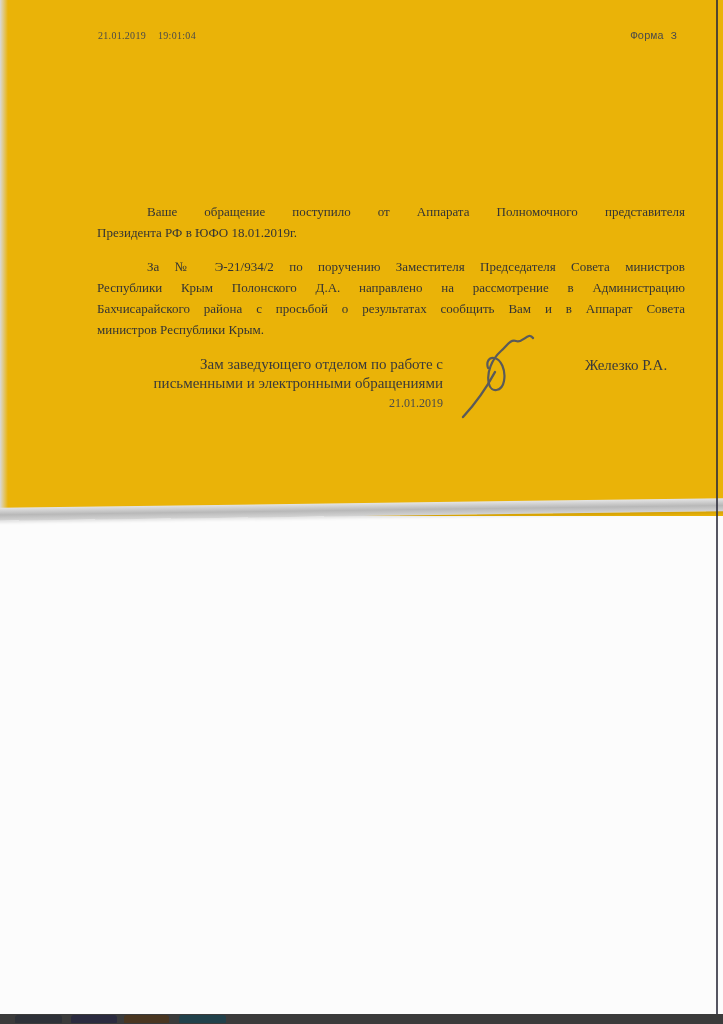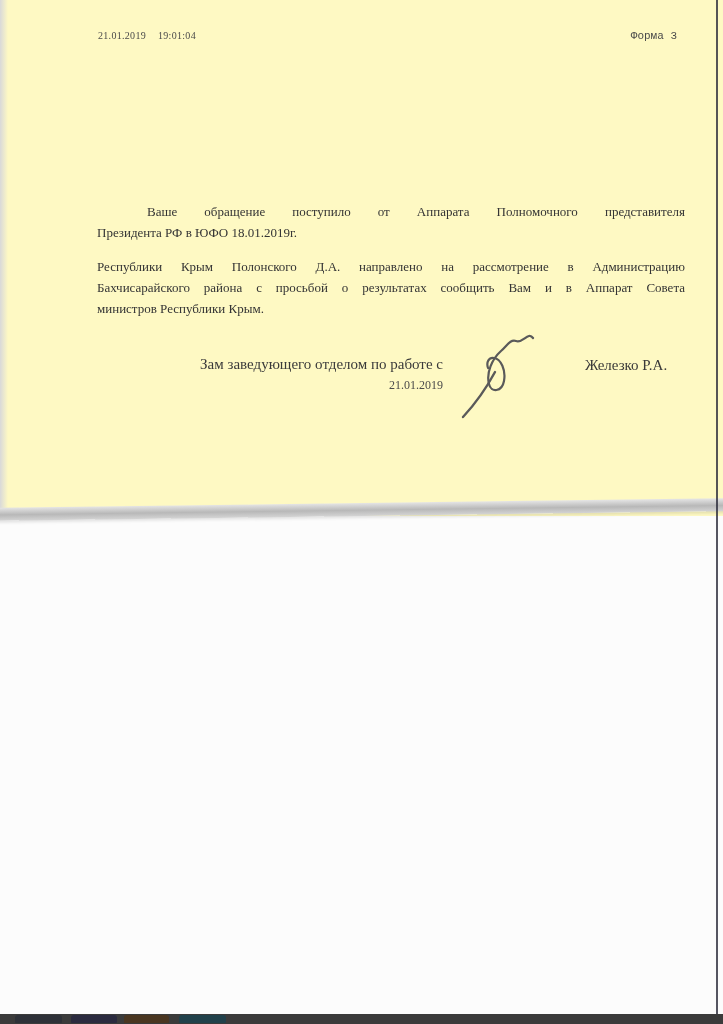--- a/index.html
+++ b/index.html
@@ -1,21 +1,21 @@
 <!DOCTYPE html>
 <html><head>
 <meta charset="utf-8">
 <style>
   html, body { margin: 0; padding: 0; background: #ffffff; }
   .screen {
     position: relative;
     width: 723px;
     height: 1024px;
     overflow: hidden;
-    background: #fef9c3;
+    background: #eab308;
     font-family: "Liberation Serif", "DejaVu Serif", serif;
     color: #383838;
   }
   
   .left-edge-strip {
     position: absolute; left: 0; top: 0; width: 8px; height: 1014px;
     background: linear-gradient(to right, #d9d9d9, rgba(255,255,255,0));
   }
   
   .right-edge-line {
@@ -99,27 +99,29 @@
   </div>
   <div class="form-label">Форма 3</div>
 
 
   <div class="para para1">
     <div class="jline indent">Ваше обращение поступило от Аппарата Полномочного представителя</div>
     <div class="jlast">Президента РФ в ЮФО 18.01.2019г.</div>
   </div>
 
   <div class="para para2">
+    <div class="jline indent">За № Э-21/934/2 по поручению Заместителя Председателя Совета министров</div>
     <div class="jline">Республики Крым Полонского Д.А.  направлено на рассмотрение в Администрацию</div>
     <div class="jline">Бахчисарайского района с просьбой о результатах сообщить Вам и в Аппарат Совета</div>
     <div class="jlast">министров Республики Крым.</div>
   </div>
 
   <div class="sig-position">
     <div>Зам заведующего отделом по работе с</div>
+    <div>письменными и электронными обращениями</div>
     <div class="sig-date">21.01.2019</div>
   </div>
 
   <svg class="sig-mark" viewBox="0 0 92 92">
     <path d="M87,11 c-5,-7 -10,6 -17,3 c-6,-2 -9,5 -15,10 c-9,8 -15,22 -12,33 c2,9 13,8 15,-3 c2,-11 -3,-22 -10,-23 c-5,-1 -8,4 -6,10" fill="none" stroke="#5a5a5a" stroke-width="2.2" stroke-linecap="round"></path>
     <path d="M49,45 C42,58 30,76 17,90" fill="none" stroke="#5a5a5a" stroke-width="2.4" stroke-linecap="round"></path>
   </svg>
 
   <div class="sig-name">Железко Р.А.</div>
 

